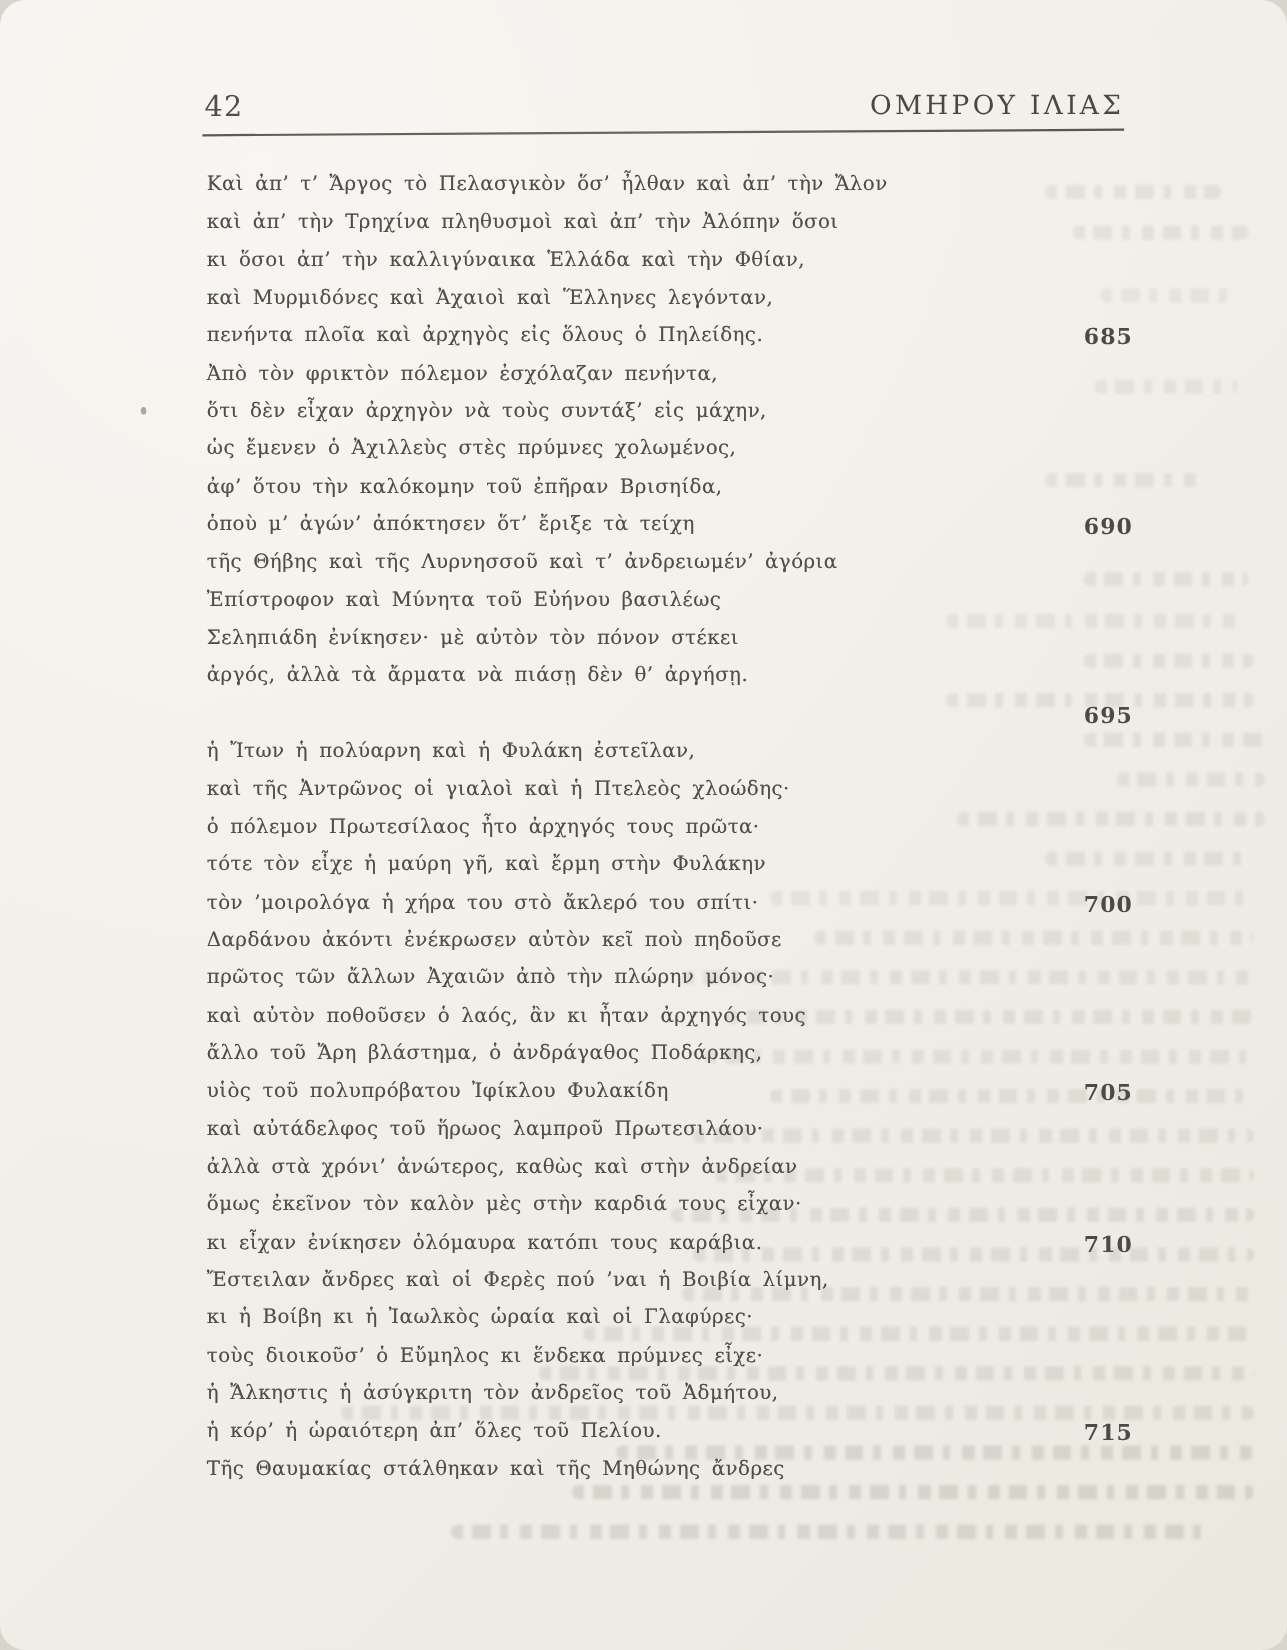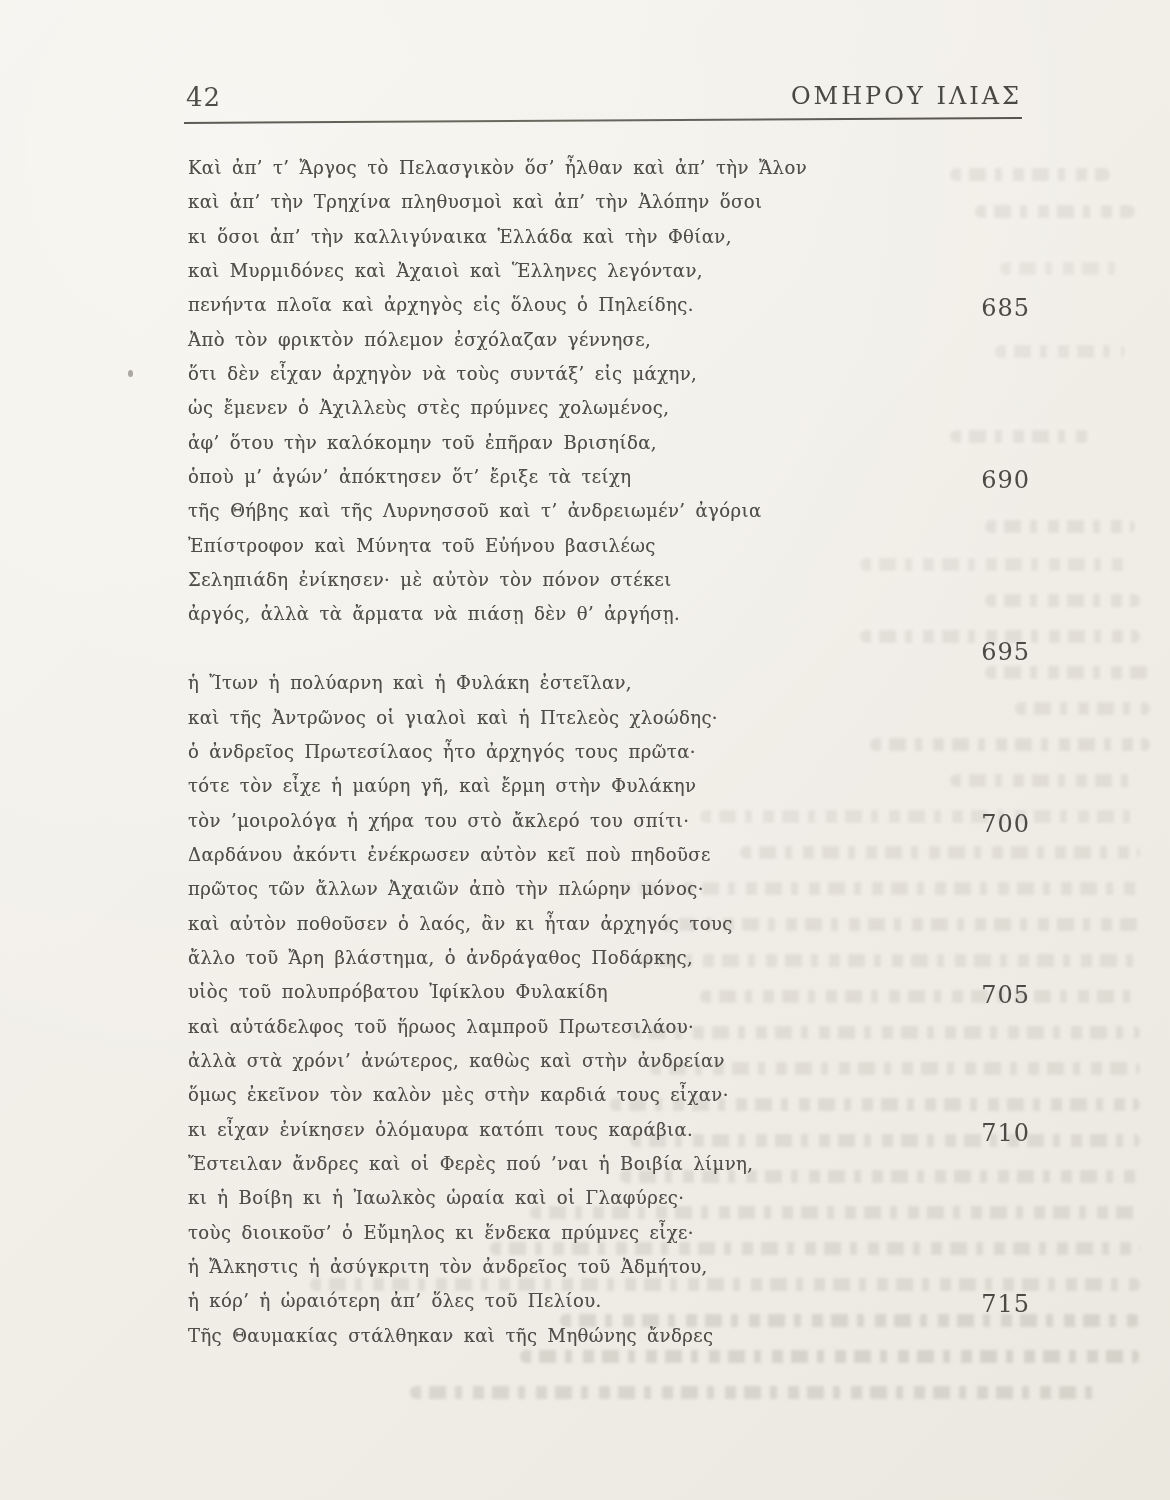--- a/index.html
+++ b/index.html
@@ -10,20 +10,21 @@
   .page {
     position: relative;
     width: 1170px;
     height: 1500px;
     overflow: hidden;
     background:
       radial-gradient(ellipse 140% 120% at 20% 10%, rgba(255,255,255,0.35), rgba(255,255,255,0) 55%),
       linear-gradient(135deg, #f4f2ec 0%, #f1efe8 45%, #ebe8e0 100%);
     font-family: "DejaVu Serif", "Liberation Serif", serif;
     color: #4e4c47;
+    border-radius: 23px;
   }
   
   .ghosts { position: absolute; inset: 0; z-index: 1; pointer-events: none; }
   .ghost-line {
     position: absolute;
     height: 13px;
     background: repeating-linear-gradient(90deg,
       #6b675e 0 11px, transparent 11px 19px,
       #6b675e 19px 36px, transparent 36px 45px,
       #6b675e 45px 52px, transparent 52px 63px);
@@ -74,23 +75,24 @@
     font-size: 18px;
     word-spacing: 4px;
     letter-spacing: 0.4px;
     color: #504e48;
     text-shadow: 0 0 0.6px rgba(80,78,72,0.45);
   }
   .verse-num {
     position: absolute;
     right: 0;
     top: 0;
-    font-size: 24px;
+    font-size: 20px;
     letter-spacing: 1px;
     color: #4c4a45;
+    font-weight: bold;
   }
   .speck {
     position: absolute;
     left: 128px;
     top: 370px;
     width: 5px;
     height: 7px;
     background: #8a877e;
     border-radius: 50%;
     opacity: 0.7;
@@ -136,33 +138,33 @@
     <span class="pagenum">42</span>
     <span class="running-title">ΟΜΗΡΟΥ ΙΛΙΑΣ</span>
     <div class="rule"></div>
     <div class="speck"></div>
     <main class="poem">
         <div class="verse-line"><span class="verse-text">Καὶ ἀπ’ τ’ Ἄργος τὸ Πελασγικὸν ὅσ’ ἦλθαν καὶ ἀπ’ τὴν Ἄλον</span></div>
         <div class="verse-line"><span class="verse-text">καὶ ἀπ’ τὴν Τρηχίνα πληθυσμοὶ καὶ ἀπ’ τὴν Ἀλόπην ὅσοι</span></div>
         <div class="verse-line"><span class="verse-text">κι ὅσοι ἀπ’ τὴν καλλιγύναικα Ἑλλάδα καὶ τὴν Φθίαν,</span></div>
         <div class="verse-line"><span class="verse-text">καὶ Μυρμιδόνες καὶ Ἀχαιοὶ καὶ Ἕλληνες λεγόνταν,</span></div>
         <div class="verse-line"><span class="verse-text">πενήντα πλοῖα καὶ ἀρχηγὸς εἰς ὅλους ὁ Πηλείδης.</span><span class="verse-num">685</span></div>
-        <div class="verse-line"><span class="verse-text">Ἀπὸ τὸν φρικτὸν πόλεμον ἐσχόλαζαν γέννησε,</span></div>
+        <div class="verse-line"><span class="verse-text">Ἀπὸ τὸν φρικτὸν πόλεμον ἐσχόλαζαν πενήντα,</span></div>
         <div class="verse-line"><span class="verse-text">ὅτι δὲν εἶχαν ἀρχηγὸν νὰ τοὺς συντάξ’ εἰς μάχην,</span></div>
         <div class="verse-line"><span class="verse-text">ὡς ἔμενεν ὁ Ἀχιλλεὺς στὲς πρύμνες χολωμένος,</span></div>
         <div class="verse-line"><span class="verse-text">ἀφ’ ὅτου τὴν καλόκομην τοῦ ἐπῆραν Βρισηίδα,</span></div>
         <div class="verse-line"><span class="verse-text">ὁποὺ μ’ ἀγών’ ἀπόκτησεν ὅτ’ ἔριξε τὰ τείχη</span><span class="verse-num">690</span></div>
         <div class="verse-line"><span class="verse-text">τῆς Θήβης καὶ τῆς Λυρνησσοῦ καὶ τ’ ἀνδρειωμέν’ ἀγόρια</span></div>
         <div class="verse-line"><span class="verse-text">Ἐπίστροφον καὶ Μύνητα τοῦ Εὐήνου βασιλέως</span></div>
         <div class="verse-line"><span class="verse-text">Σεληπιάδη ἐνίκησεν· μὲ αὐτὸν τὸν πόνον στέκει</span></div>
         <div class="verse-line"><span class="verse-text">ἀργός, ἀλλὰ τὰ ἄρματα νὰ πιάσῃ δὲν θ’ ἀργήσῃ.</span></div>
         <div class="verse-line"><span class="verse-num">695</span></div>
         <div class="verse-line"><span class="verse-text">ἡ Ἴτων ἡ πολύαρνη καὶ ἡ Φυλάκη ἐστεῖλαν,</span></div>
         <div class="verse-line"><span class="verse-text">καὶ τῆς Ἀντρῶνος οἱ γιαλοὶ καὶ ἡ Πτελεὸς χλοώδης·</span></div>
-        <div class="verse-line"><span class="verse-text">ὁ ἀνδρεῖος Πρωτεσίλαος ἦτο ἀρχηγός τους πρῶτα·</span></div>
+        <div class="verse-line"><span class="verse-text">ὁ πόλεμον Πρωτεσίλαος ἦτο ἀρχηγός τους πρῶτα·</span></div>
         <div class="verse-line"><span class="verse-text">τότε τὸν εἶχε ἡ μαύρη γῆ, καὶ ἔρμη στὴν Φυλάκην</span></div>
         <div class="verse-line"><span class="verse-text">τὸν ’μοιρολόγα ἡ χήρα του στὸ ἄκλερό του σπίτι·</span><span class="verse-num">700</span></div>
         <div class="verse-line"><span class="verse-text">Δαρδάνου ἀκόντι ἐνέκρωσεν αὐτὸν κεῖ ποὺ πηδοῦσε</span></div>
         <div class="verse-line"><span class="verse-text">πρῶτος τῶν ἄλλων Ἀχαιῶν ἀπὸ τὴν πλώρην μόνος·</span></div>
         <div class="verse-line"><span class="verse-text">καὶ αὐτὸν ποθοῦσεν ὁ λαός, ἂν κι ἦταν ἀρχηγός τους</span></div>
         <div class="verse-line"><span class="verse-text">ἄλλο τοῦ Ἄρη βλάστημα, ὁ ἀνδράγαθος Ποδάρκης,</span></div>
         <div class="verse-line"><span class="verse-text">υἱὸς τοῦ πολυπρόβατου Ἰφίκλου Φυλακίδη</span><span class="verse-num">705</span></div>
         <div class="verse-line"><span class="verse-text">καὶ αὐτάδελφος τοῦ ἥρωος λαμπροῦ Πρωτεσιλάου·</span></div>
         <div class="verse-line"><span class="verse-text">ἀλλὰ στὰ χρόνι’ ἀνώτερος, καθὼς καὶ στὴν ἀνδρείαν</span></div>
         <div class="verse-line"><span class="verse-text">ὅμως ἐκεῖνον τὸν καλὸν μὲς στὴν καρδιά τους εἶχαν·</span></div>

